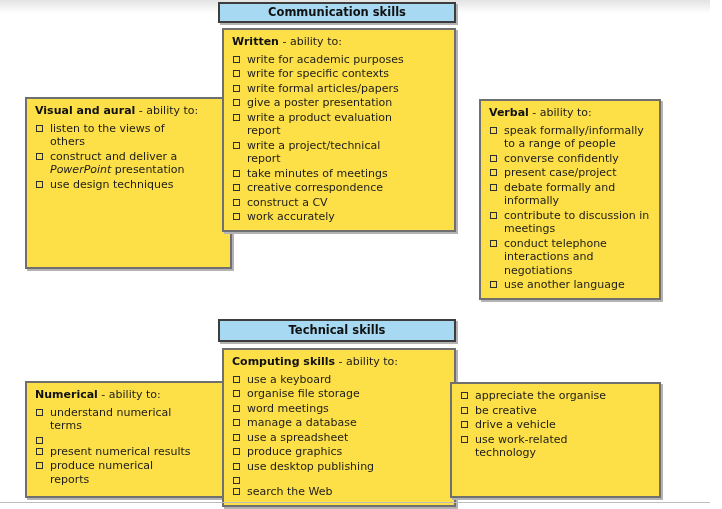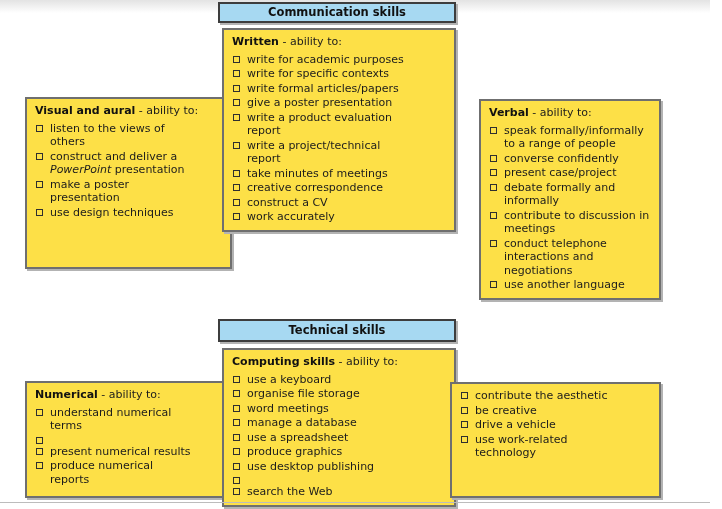--- a/index.html
+++ b/index.html
@@ -61,24 +61,20 @@
         <div class="bullet-item">
           <span class="bullet"></span>
           <span class="bullet-text">listen to the views of others</span>
         </div>
         <div class="bullet-item">
           <span class="bullet"></span>
           <span class="bullet-text">construct and deliver a <em>PowerPoint</em> presentation</span>
         </div>
         <div class="bullet-item">
           <span class="bullet"></span>
-          <span class="bullet-text">make a poster presentation</span>
-        </div>
-        <div class="bullet-item">
-          <span class="bullet"></span>
           <span class="bullet-text">use design techniques</span>
         </div>
       </div>
   </div>
 
   <div class="box box-written">
     <div class="box-title">
       <b>Written</b><span> - ability to:</span>
     </div>
     <div class="items">
@@ -228,21 +224,21 @@
           <span class="bullet"></span>
           <span class="bullet-text">search the Web</span>
         </div>
       </div>
   </div>
 
   <div class="box box-techcreative">
     <div class="items">
         <div class="bullet-item">
           <span class="bullet"></span>
-          <span class="bullet-text">contribute the aesthetic</span>
+          <span class="bullet-text">appreciate the organise</span>
         </div>
         <div class="bullet-item">
           <span class="bullet"></span>
           <span class="bullet-text">be creative</span>
         </div>
         <div class="bullet-item">
           <span class="bullet"></span>
           <span class="bullet-text">drive a vehicle</span>
         </div>
         <div class="bullet-item">

